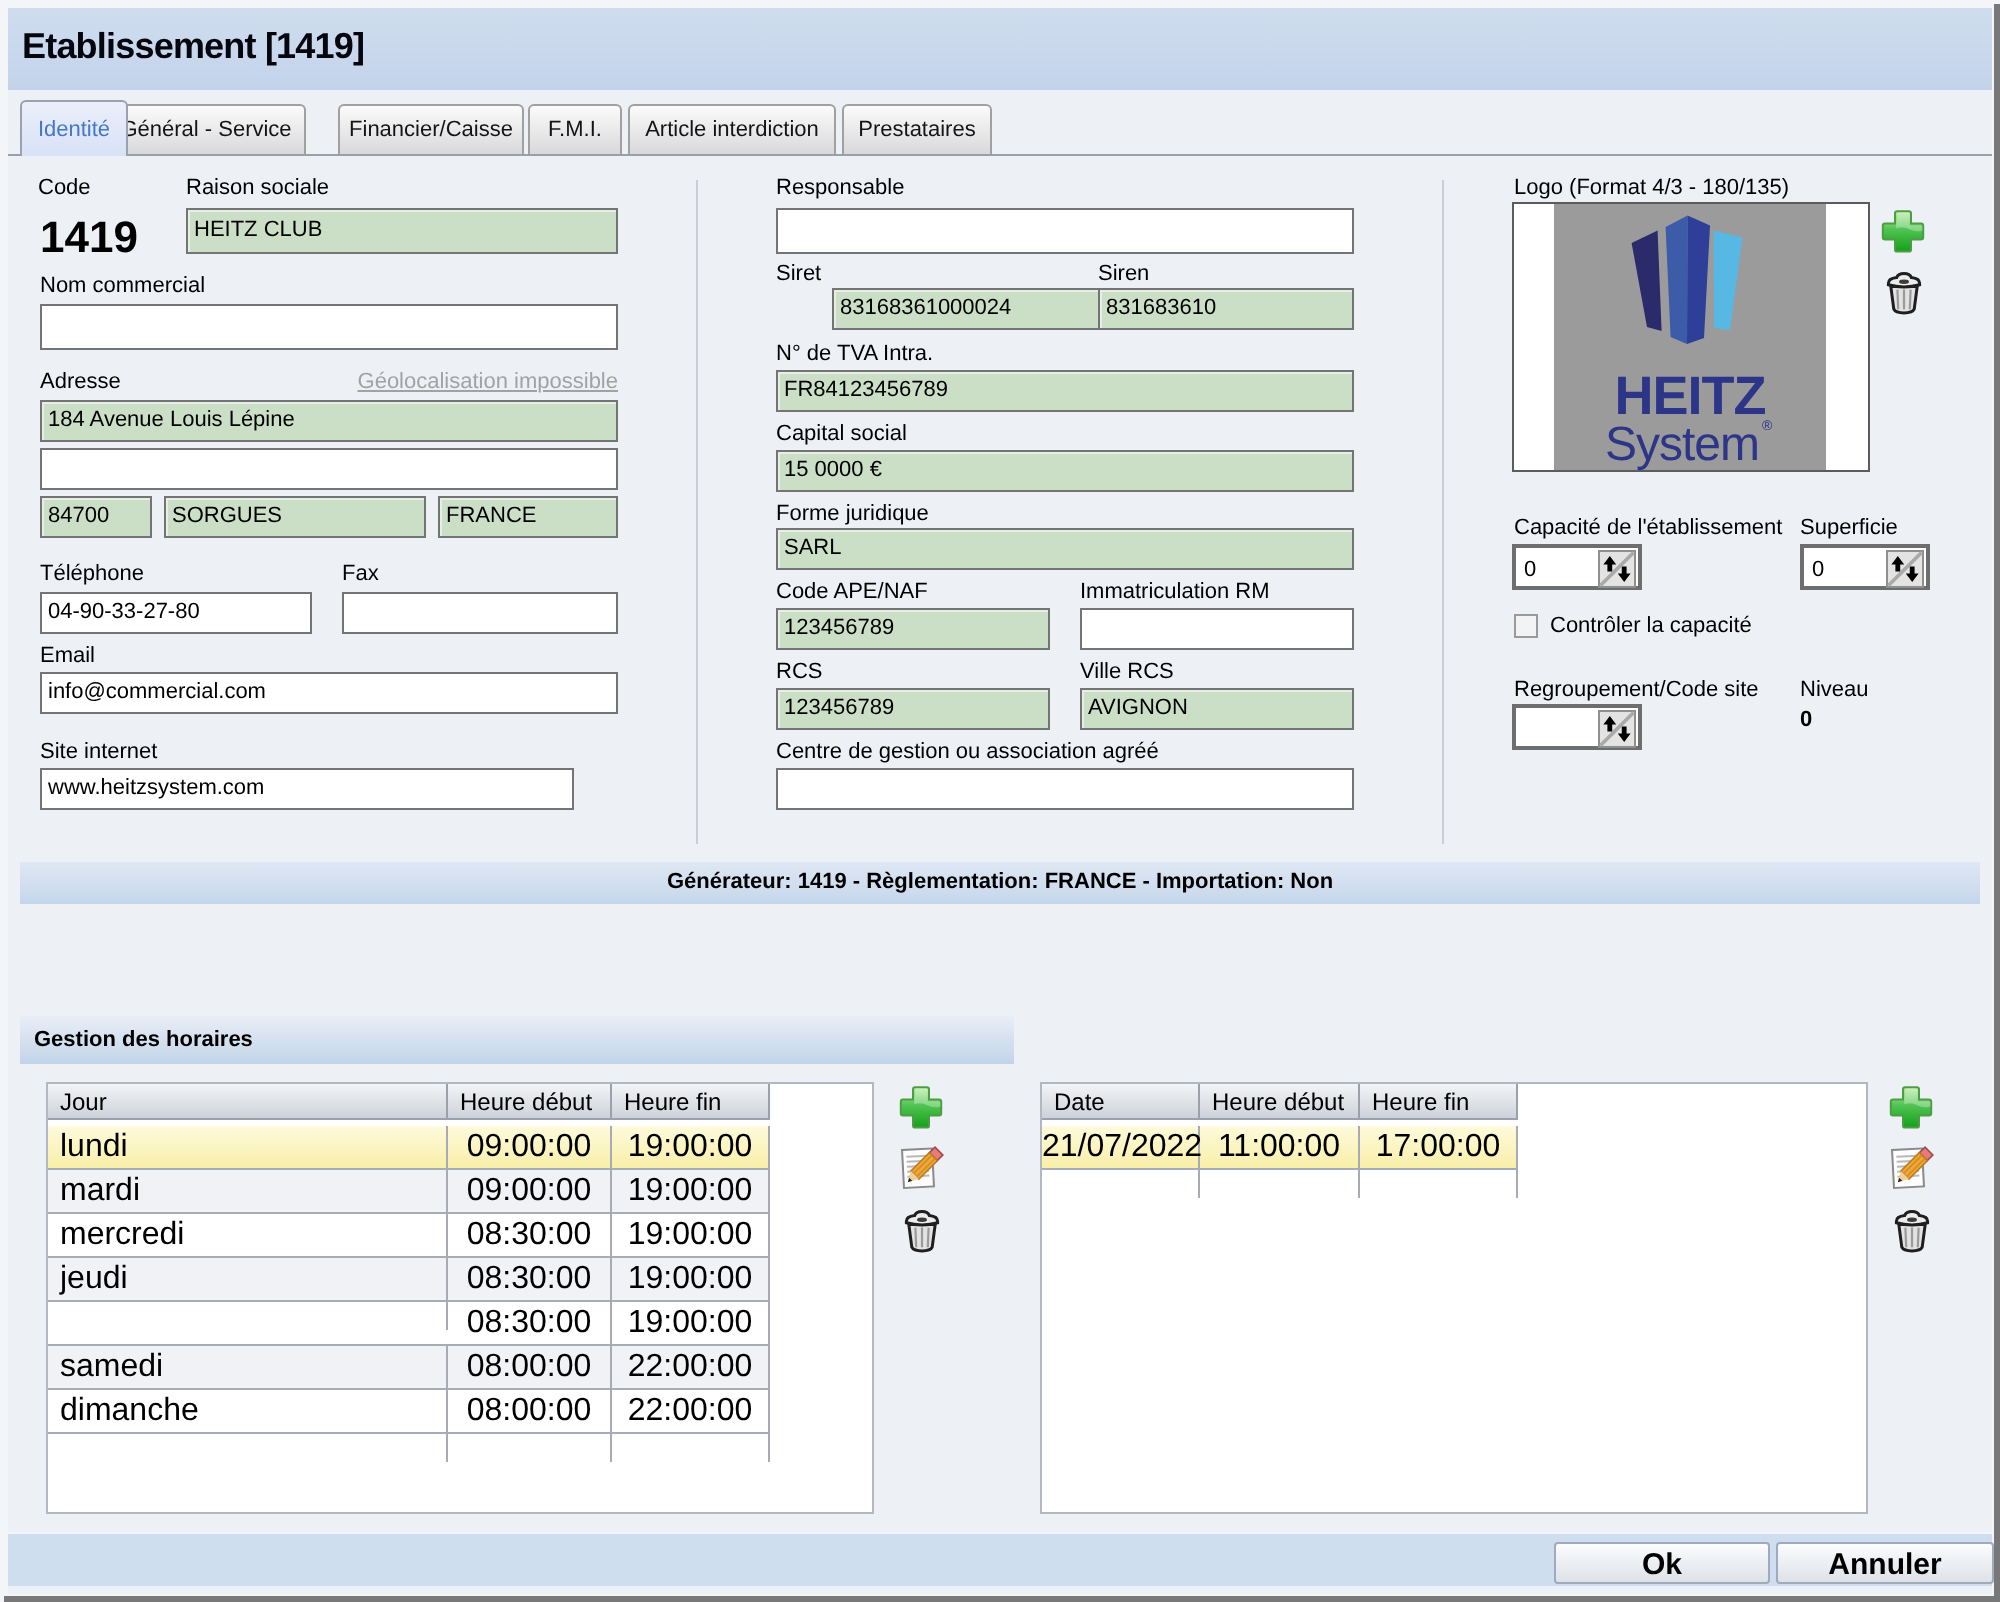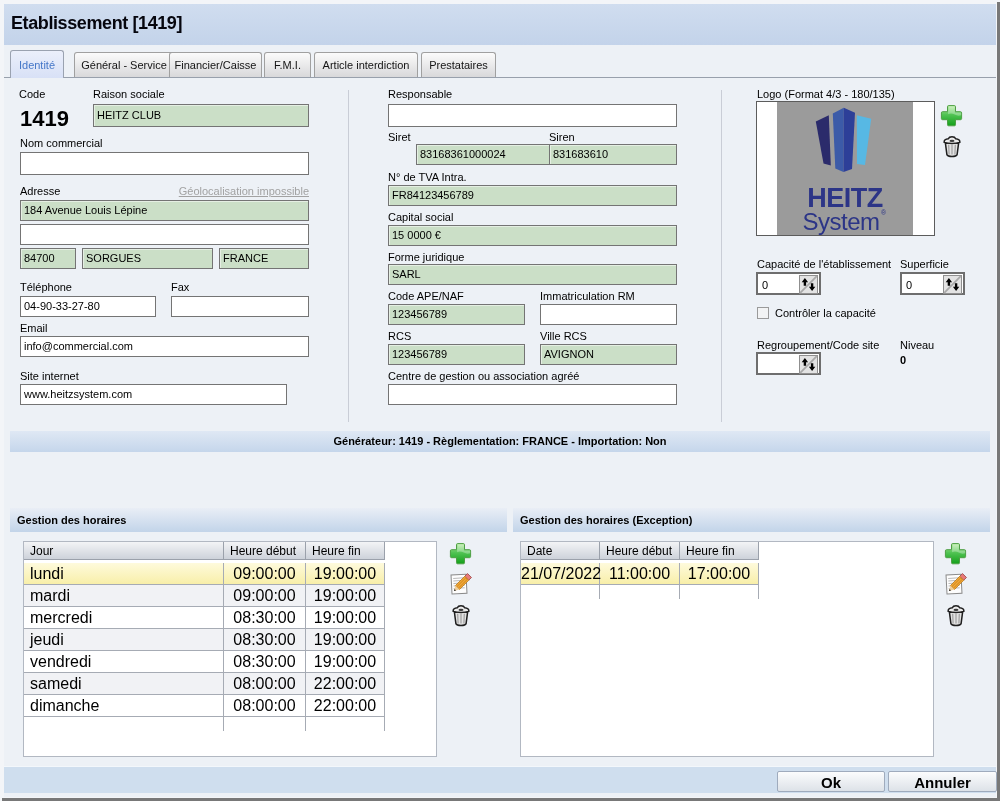--- a/index.html
+++ b/index.html
@@ -64,21 +64,21 @@
 <body>
 <div id="frame">
  <div id="shadowR"></div>
  <div id="shadowB"></div>
  <div id="win">
   <div id="titlebar">
         <span class="t">Etablissement [1419]</span>
       </div>
 
   <div class="tab active" style="left:6px; width:54px;">Identité</div>
-  <div class="tab" style="left:70px; width:100px;">Général - Service</div>
+  <div class="tab" style="left:49px; width:100px;">Général - Service</div>
   <div class="tab" style="left:165px; width:93px;">Financier/Caisse</div>
   <div class="tab" style="left:260px; width:47px;">F.M.I.</div>
   <div class="tab" style="left:310px; width:104px;">Article interdiction</div>
   <div class="tab" style="left:417px; width:75px;">Prestataires</div>
   <div class="tabline"></div>
 
   <div class="vsep" style="left:344px; top:86px; height:332px;"></div>
   <div class="vsep" style="left:717px; top:86px; height:332px;"></div>
 
   <div class="lbl" style="left:15px; top:84px;">Code</div>
@@ -231,21 +231,20 @@
       <div class="cell c-left" style="left:0; width:200px;">mercredi</div>
       <div class="cell c-mid" style="left:200px; width:82px;">08:30:00</div>
       <div class="cell c-mid" style="left:282px; width:79px;">19:00:00</div>
     </div>
     <div class="row alt" style="left:0px; top:87px; width:361px;">
       <div class="cell c-left" style="left:0; width:200px;">jeudi</div>
       <div class="cell c-mid" style="left:200px; width:82px;">08:30:00</div>
       <div class="cell c-mid" style="left:282px; width:79px;">19:00:00</div>
     </div>
     <div class="row" style="left:0px; top:109px; width:361px;">
-      <div class="cell c-left" style="left:0; width:200px;">vendredi</div>
       <div class="cell c-mid" style="left:200px; width:82px;">08:30:00</div>
       <div class="cell c-mid" style="left:282px; width:79px;">19:00:00</div>
     </div>
     <div class="row alt" style="left:0px; top:131px; width:361px;">
       <div class="cell c-left" style="left:0; width:200px;">samedi</div>
       <div class="cell c-mid" style="left:200px; width:82px;">08:00:00</div>
       <div class="cell c-mid" style="left:282px; width:79px;">22:00:00</div>
     </div>
     <div class="row" style="left:0px; top:153px; width:361px;">
       <div class="cell c-left" style="left:0; width:200px;">dimanche</div>
@@ -278,21 +277,20 @@
           <path d="M9.9,20 l1.1,2 1.1,-2 z" fill="#222"></path>
         </g>
   </svg>
   <svg class="abs" style="left:447px; top:600px;" width="20" height="23" viewBox="0 0 20 23">
     <path d="M3.4,8.2 L4.9,19.6 a5.2,2.3 0 0 0 10.2,0 L16.6,8.2 Z" fill="#e2e2e2" stroke="#1f1f1f" stroke-width="1.5"></path>
     <path d="M6.7,9.8 L7.1,19.6 M10,9.8 L10,19.6 M13.3,9.8 L12.9,19.6" stroke="#9a9a9a" stroke-width="1.1" fill="none"></path>
     <path d="M2.2,6.6 Q2.2,4.3 6.3,3.8 Q7.1,1.8 10,1.8 Q12.9,1.8 13.7,3.8 Q17.8,4.3 17.8,6.6 L17.8,7.4 Q14,8.5 10,8.5 Q6,8.5 2.2,7.4 Z" fill="#ececec" stroke="#1f1f1f" stroke-width="1.5"></path>
     <ellipse cx="10" cy="5.9" rx="2.5" ry="1.1" fill="#3c3c3c"></ellipse>
   </svg>
 
-  <div class="sechead" style="left:509px; top:504px; width:477px;">Gestion des horaires (Exception)</div>
   <div class="tbox" style="left:516px; top:537px; width:414px; height:216px;">
     <div class="thead" style="left:0px; top:0px; width:238px;">
       <div class="th" style="left:0; width:79px;">Date</div>
       <div class="th" style="left:79px; width:80px;">Heure début</div>
       <div class="th" style="left:159px; width:79px; border-right:1px solid #9ba1ab;">Heure fin</div>
     </div>
     <div class="row sel" style="left:0px; top:21px; width:238px;">
       <div class="cell c-mid" style="left:0; width:79px;">21/07/2022</div>
       <div class="cell c-mid" style="left:79px; width:80px;">11:00:00</div>
       <div class="cell c-mid" style="left:159px; width:79px;">17:00:00</div>

